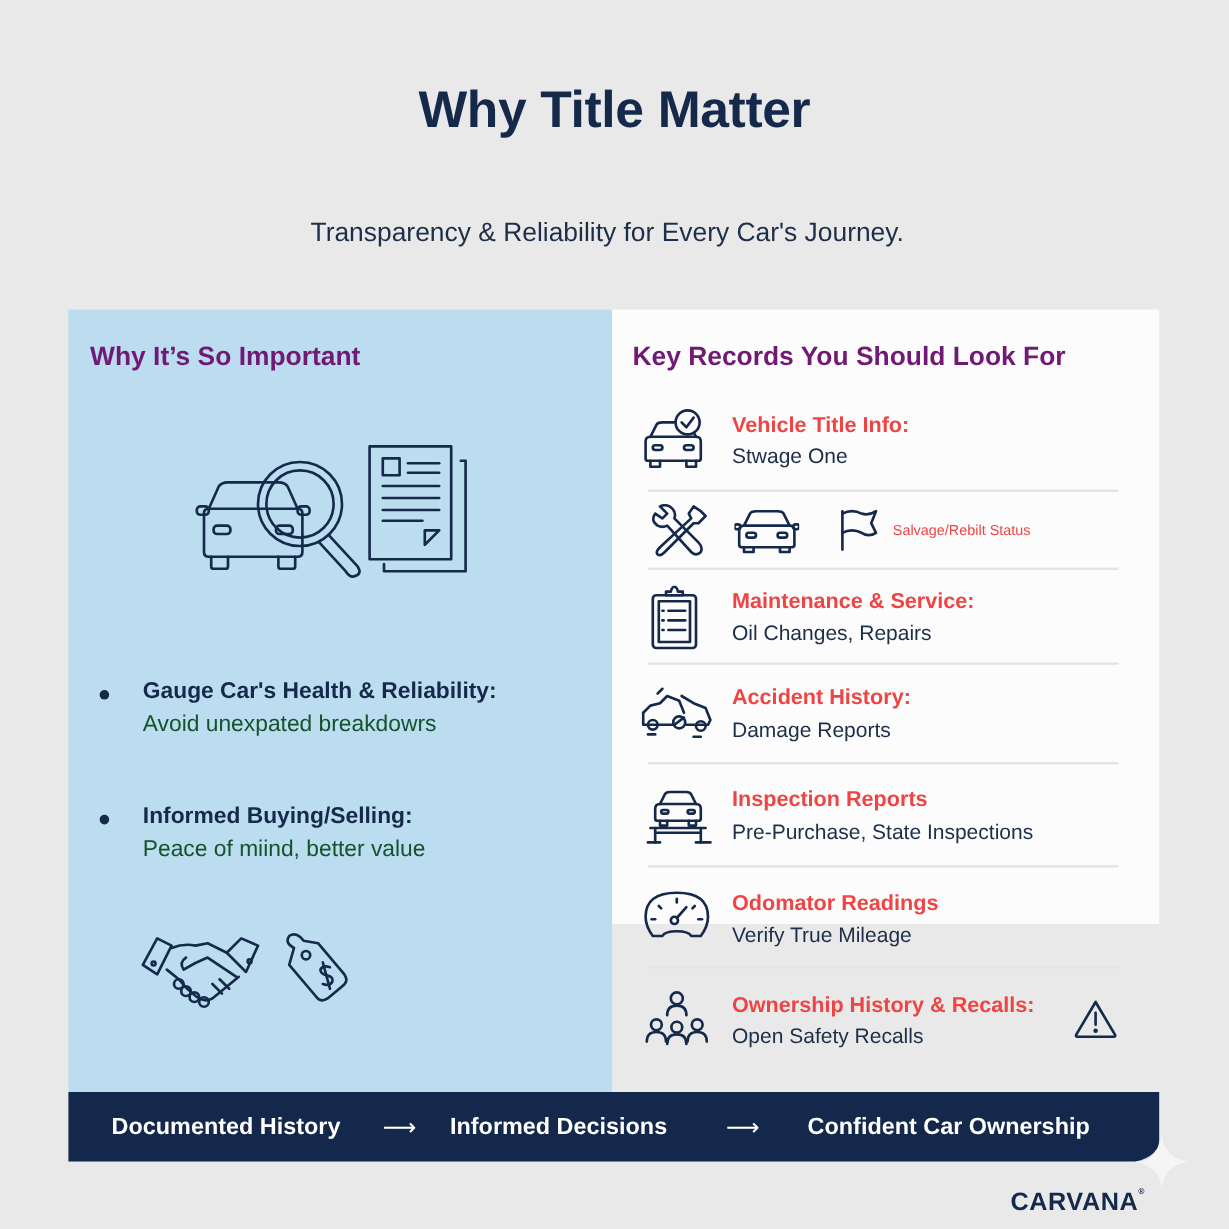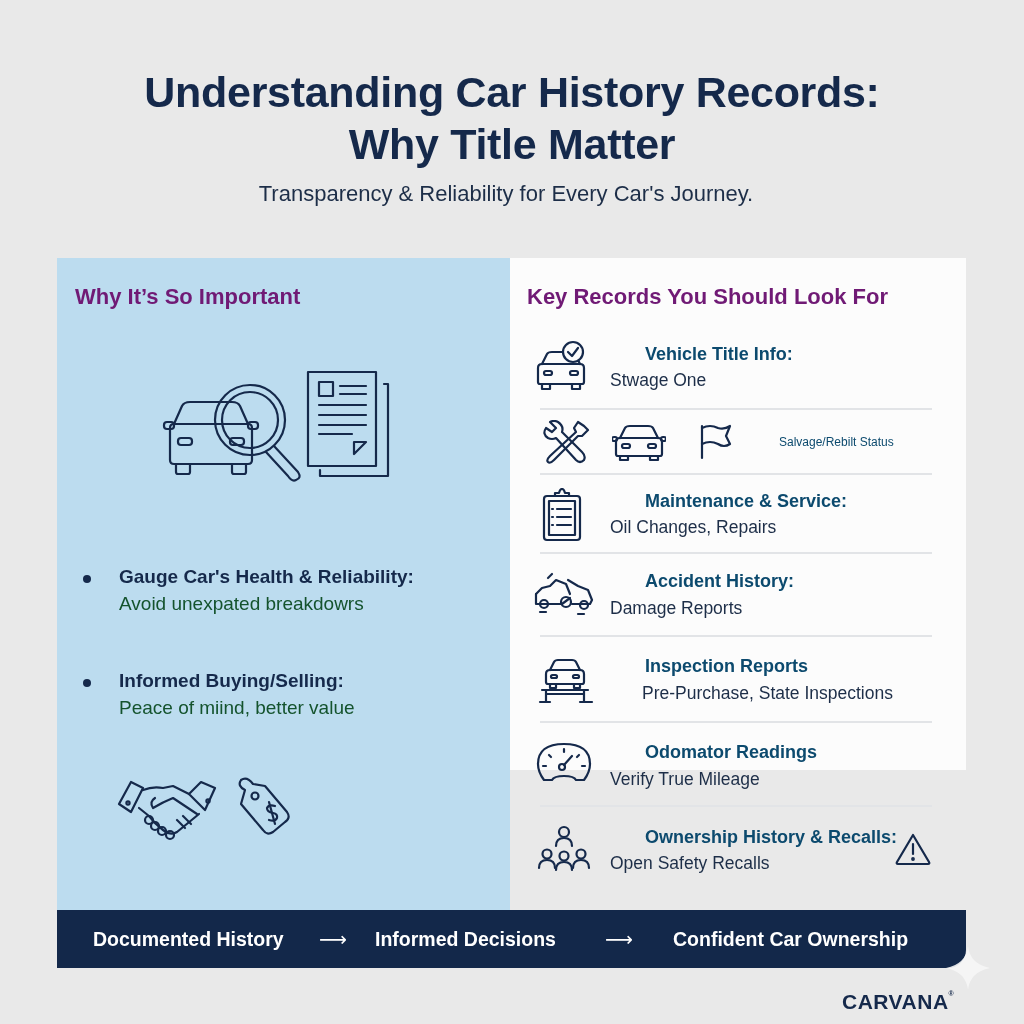--- a/index.html
+++ b/index.html
@@ -49,21 +49,21 @@
     .bullet .b-sub {
       position:absolute; left:38px; top:27px; font-size:19px; white-space:nowrap; color:#14532d;
     }
     .deal-illus { position:absolute; left:58px; top:518px; }
 
     .record {
       position:absolute; left:0; width:456px;
     }
     .record .icon { position:absolute; left:24px; }
     .record .r-title {
-      position:absolute; left:100px; font-weight:bold; font-size:18px; white-space:nowrap; color:#0c4a6e;margin-left:35px;
+      position:absolute; left:100px; font-weight:bold; font-size:18px; white-space:nowrap; color:#ef4444;
     }
     .record .r-sub {
       position:absolute; left:100px; font-size:17.5px; white-space:nowrap; color:#1d2e48;
     }
     .divider {
       position:absolute; left:30px; width:392px; height:2px; background:#e2e4e7;
     }
     .footer-bar {
       position:absolute; left:57px; top:910px; width:909px; height:58px;
       background:#13284a; border-bottom-right-radius:18px;
@@ -76,21 +76,20 @@
     }
     .logo sup { font-size:7px; vertical-align:top; }
     .sparkle { position:absolute; left:944px; top:944px; }
     svg { display:block; }
     .stroke { fill:none; stroke:#15294b; stroke-width:2.2; stroke-linecap:round; stroke-linejoin:round; }
   </style>
 </head>
 <body>
 
 <div class="title">
-  <div>Understanding Car History Records:</div>
   <div>Why Title Matter</div>
 </div>
 <div class="subtitle">Transparency &amp; Reliability for Every Car's Journey.</div>
 
 <div class="left-panel">
   <div class="panel-heading">Why It’s So Important</div>
 
   <div class="hero-illus">
     <svg width="230" height="130" viewBox="0 0 230 130">
 
@@ -264,21 +263,21 @@
         <path d="M38 28 L38 32 L44 32 L44 28"></path>
         <line x1="6" y1="34" x2="52" y2="34"></line>
         <line x1="10" y1="34" x2="10" y2="46"></line>
         <line x1="48" y1="34" x2="48" y2="46"></line>
         <line x1="10" y1="38" x2="48" y2="38"></line>
         <line x1="4" y1="46" x2="14" y2="46"></line>
         <line x1="44" y1="46" x2="56" y2="46"></line>
       </svg>
     </div>
     <span class="r-title" style="top:2px;">Inspection Reports</span>
-    <span class="r-sub" style="top:29px;margin-left:32px;">Pre-Purchase, State Inspections</span>
+    <span class="r-sub" style="top:29px;">Pre-Purchase, State Inspections</span>
   </div>
   <div class="divider" style="top:463px;"></div>
 
   <div class="record" style="top:482px;">
     <div class="icon" style="top:0; left:26px;">
       <svg width="56" height="44" viewBox="0 0 56 44" class="stroke">
         <path d="M8 40 Q2 32 2 24 Q2 4 28 4 Q54 4 54 24 Q54 32 48 40 L40 40 Q38 36 28 36 Q18 36 16 40 Z"></path>
         <line x1="28" y1="9" x2="28" y2="12"></line>
         <line x1="13" y1="15" x2="15" y2="17"></line>
         <line x1="43" y1="15" x2="41" y2="17"></line>

